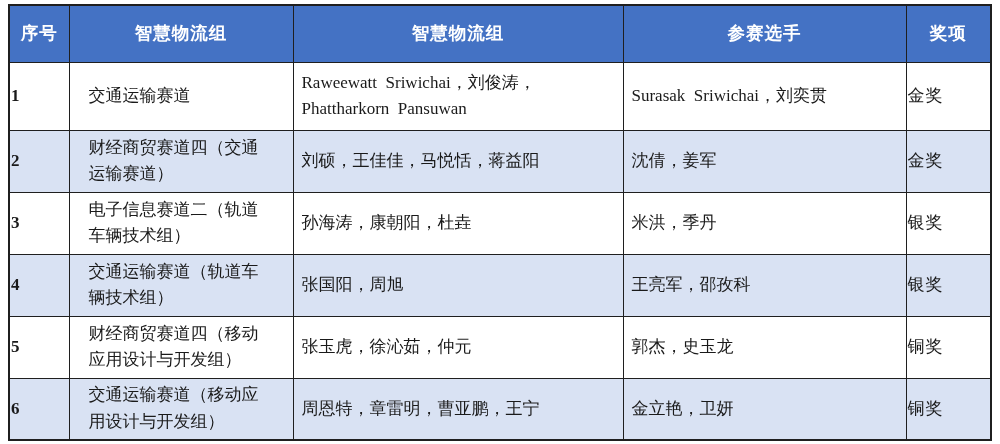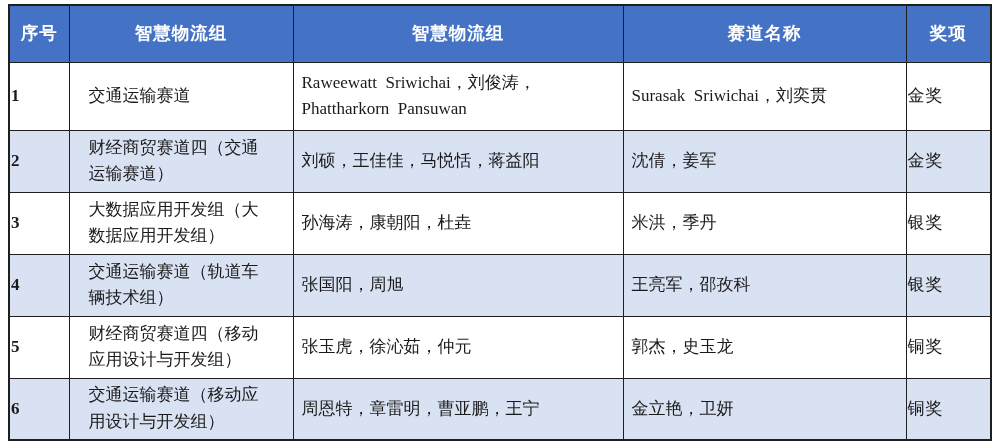--- a/index.html
+++ b/index.html
@@ -66,42 +66,42 @@
         <col class="c-track">
         <col class="c-part">
         <col class="c-teach">
         <col class="c-award">
     </colgroup>
     <thead>
       <tr class="header-row">
         <th>序号</th>
         <th>智慧物流组</th>
         <th>智慧物流组</th>
-        <th>赛道名称</th>
+        <th>参赛选手</th>
         <th>奖项</th>
       </tr>
     </thead>
     <tbody>
       <tr class="data-row tall">
         <td class="num-cell">1</td>
         <td class="track-cell">交通运输赛道</td>
         <td class="part-cell">Raweewatt  Sriwichai，刘俊涛，Phattharkorn  Pansuwan</td>
         <td class="teach-cell">Surasak  Sriwichai，刘奕贯</td>
         <td class="award-cell">金奖</td>
       </tr>
       <tr class="data-row striped">
         <td class="num-cell">2</td>
         <td class="track-cell">财经商贸赛道四（交通运输赛道）</td>
         <td class="part-cell">刘硕，王佳佳，马悦恬，蒋益阳</td>
         <td class="teach-cell">沈倩，姜军</td>
         <td class="award-cell">金奖</td>
       </tr>
       <tr class="data-row">
         <td class="num-cell">3</td>
-        <td class="track-cell">大数据应用开发组（大数据应用开发组）</td>
+        <td class="track-cell">电子信息赛道二（轨道车辆技术组）</td>
         <td class="part-cell">孙海涛，康朝阳，杜垚</td>
         <td class="teach-cell">米洪，季丹</td>
         <td class="award-cell">银奖</td>
       </tr>
       <tr class="data-row striped">
         <td class="num-cell">4</td>
         <td class="track-cell">交通运输赛道（轨道车辆技术组）</td>
         <td class="part-cell">张国阳，周旭</td>
         <td class="teach-cell">王亮军，邵孜科</td>
         <td class="award-cell">银奖</td>

